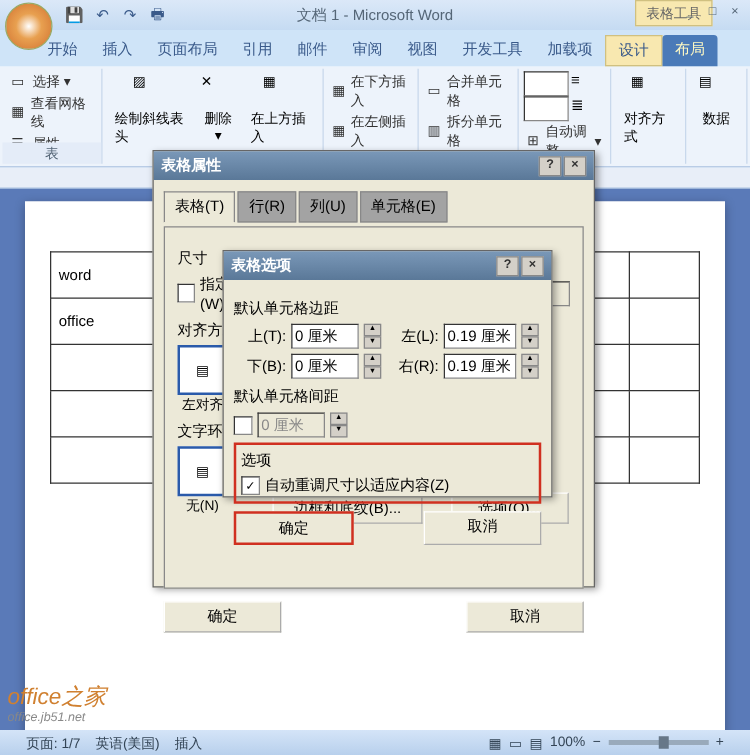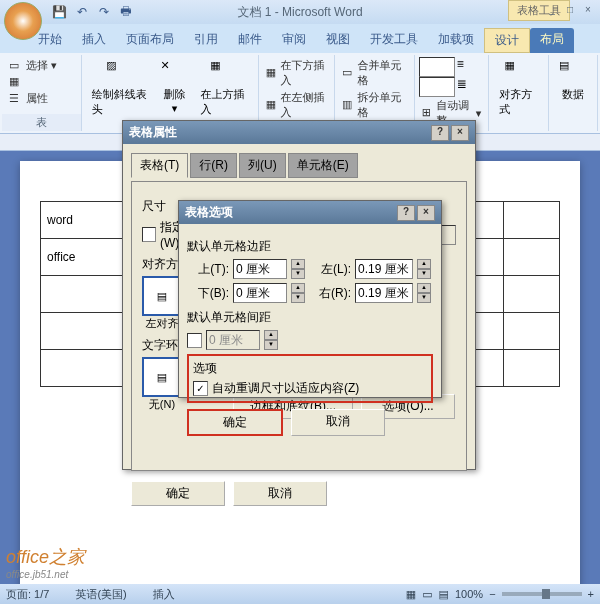--- a/index.html
+++ b/index.html
@@ -20,21 +20,21 @@
 .rgroup-label{position:absolute;bottom:0;left:0;right:0;text-align:center;font-size:11px;color:#567;background:#e4ecf8;padding:1px}
 .rbtn{display:flex;align-items:center;gap:3px;padding:1px 3px;font-size:11px;color:#333}
 .rbtn .ico{width:14px;height:14px;display:inline-block}
 .rbtn-big{display:flex;flex-direction:column;align-items:center;padding:2px 6px;font-size:11px}
 .rbtn-big .ico{width:28px;height:28px}
 .ruler{height:16px;background:#e8eef8;border-bottom:1px solid #a8c0e0}
 .doc-area{background:#5a7ab8;height:470px;padding:10px 20px;position:relative}
 .page{background:#fff;height:100%;box-shadow:0 2px 8px rgba(0,0,0,.3);position:relative;padding:40px 20px}
 .tbl{border-collapse:collapse;width:100%}
 .tbl td{border:1px solid #333;padding:6px;font-size:12px;height:24px}
-.statusbar{position:absolute;bottom:0;left:0;right:0;height:20px;background:linear-gradient(#d4e4f8,#b8d0ec);display:flex;align-items:center;padding:0 6px;font-size:11px;color:#345;gap:26px}
+.statusbar{position:absolute;bottom:0;left:0;right:0;height:20px;background:linear-gradient(#d4e4f8,#b8d0ec);display:flex;align-items:center;padding:0 21px;font-size:11px;color:#345;gap:12px}
 .statusbar .right{margin-left:auto;display:flex;align-items:center;gap:6px}
 .zoom-slider{width:80px;height:4px;background:#9ab;position:relative}
 .zoom-slider::after{content:'';position:absolute;width:8px;height:10px;background:#678;left:50%;top:-3px}
 .watermark{position:absolute;bottom:24px;left:6px;font-size:18px;font-style:italic;color:#d08030}
 .watermark .sub{font-size:10px;color:#888;display:block}
 
 .dialog{position:absolute;background:#ece9d8;border:1px solid #666;box-shadow:2px 2px 6px rgba(0,0,0,.4)}
 .dlg-title{background:linear-gradient(#7a98b8,#5a7898);color:#fff;padding:3px 6px;font-size:12px;font-weight:bold;display:flex;align-items:center}
 .dlg-title .close{margin-left:auto;display:flex;gap:2px}
 .dlg-title .close span{width:16px;height:14px;background:#d4d0c8;border:1px solid #888;text-align:center;font-size:10px;color:#333;line-height:12px}
@@ -45,21 +45,21 @@
 .dlg-panel{border:1px solid #888;padding:10px;background:#ece9d8}
 .fieldset-label,.grp-label{font-size:12px;margin:6px 0 3px}
 .row{display:flex;align-items:center;gap:4px;margin:4px 0;font-size:12px}
 .row label{min-width:42px;text-align:right}
 .inp{border:1px inset #888;background:#fff;height:18px;padding:0 2px;font-size:12px;width:60px}
 .inp.dis{background:#ece9d8;color:#888}
 .spin{width:14px;display:inline-flex;flex-direction:column}
 .spin span{height:8px;border:1px solid #888;background:#d4d0c8;font-size:6px;text-align:center;line-height:6px}
 .chk{width:13px;height:13px;border:1px inset #888;background:#fff;display:inline-flex;align-items:center;justify-content:center;font-size:10px}
 .btn{border:1px outset #fff;background:#ece9d8;padding:3px 16px;font-size:12px;min-width:60px;text-align:center}
-.btn-row{display:flex;justify-content:flex-start;gap:8px;margin-top:10px}
+.btn-row{display:flex;justify-content:space-between;gap:23px;margin-top:10px}
 .align-opts{display:flex;gap:10px}
 .align-opt{display:flex;flex-direction:column;align-items:center;font-size:11px}
 .align-ico{width:36px;height:36px;border:1px solid #888;background:#fff;display:flex;align-items:center;justify-content:center}
 .align-ico.sel{border:2px solid #2a5aaa}
 .hl-red{border:2px solid #d03020;padding:4px}
 </style>
 </head>
 <body>
 
 <div class="office-btn"></div>
@@ -95,20 +95,21 @@
 
 <div class="ribbon">
   <div class="rgroup" style="width:78px">
     <div class="rbtn">
         <span class="ico">▭</span>
         <span>选择</span> 
         <span>▾</span>
       </div>
     <div class="rbtn">
         <span class="ico">▦</span>
+        <span>查看网格线</span>
       </div>
     <div class="rbtn">
         <span class="ico">☰</span>
         <span>属性</span>
       </div>
     <div class="rgroup-label">表</div>
   </div>
   <div class="rgroup">
     <div style="display:flex">
       <div class="rbtn-big">

